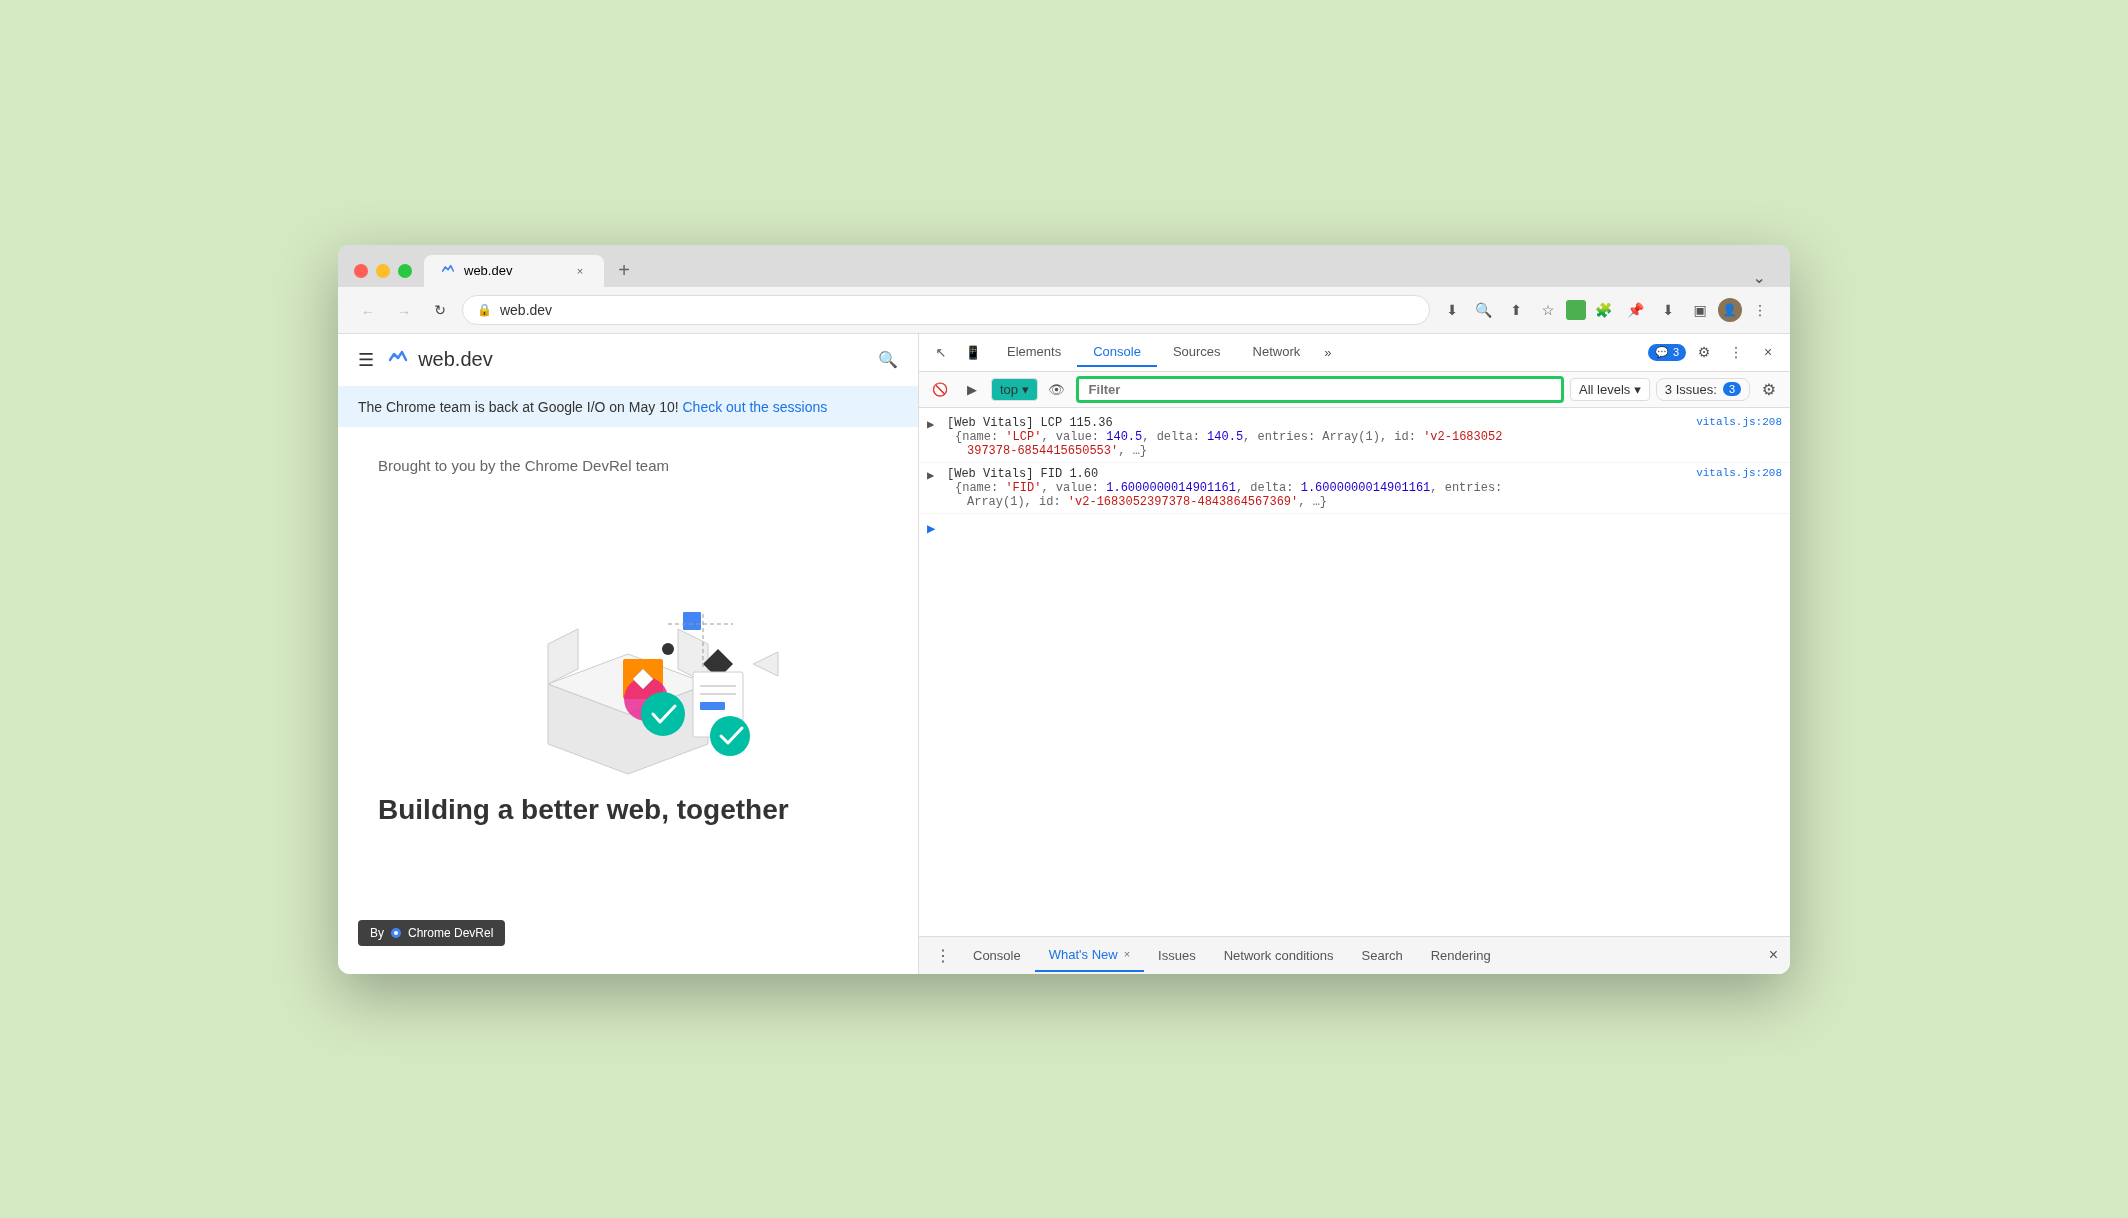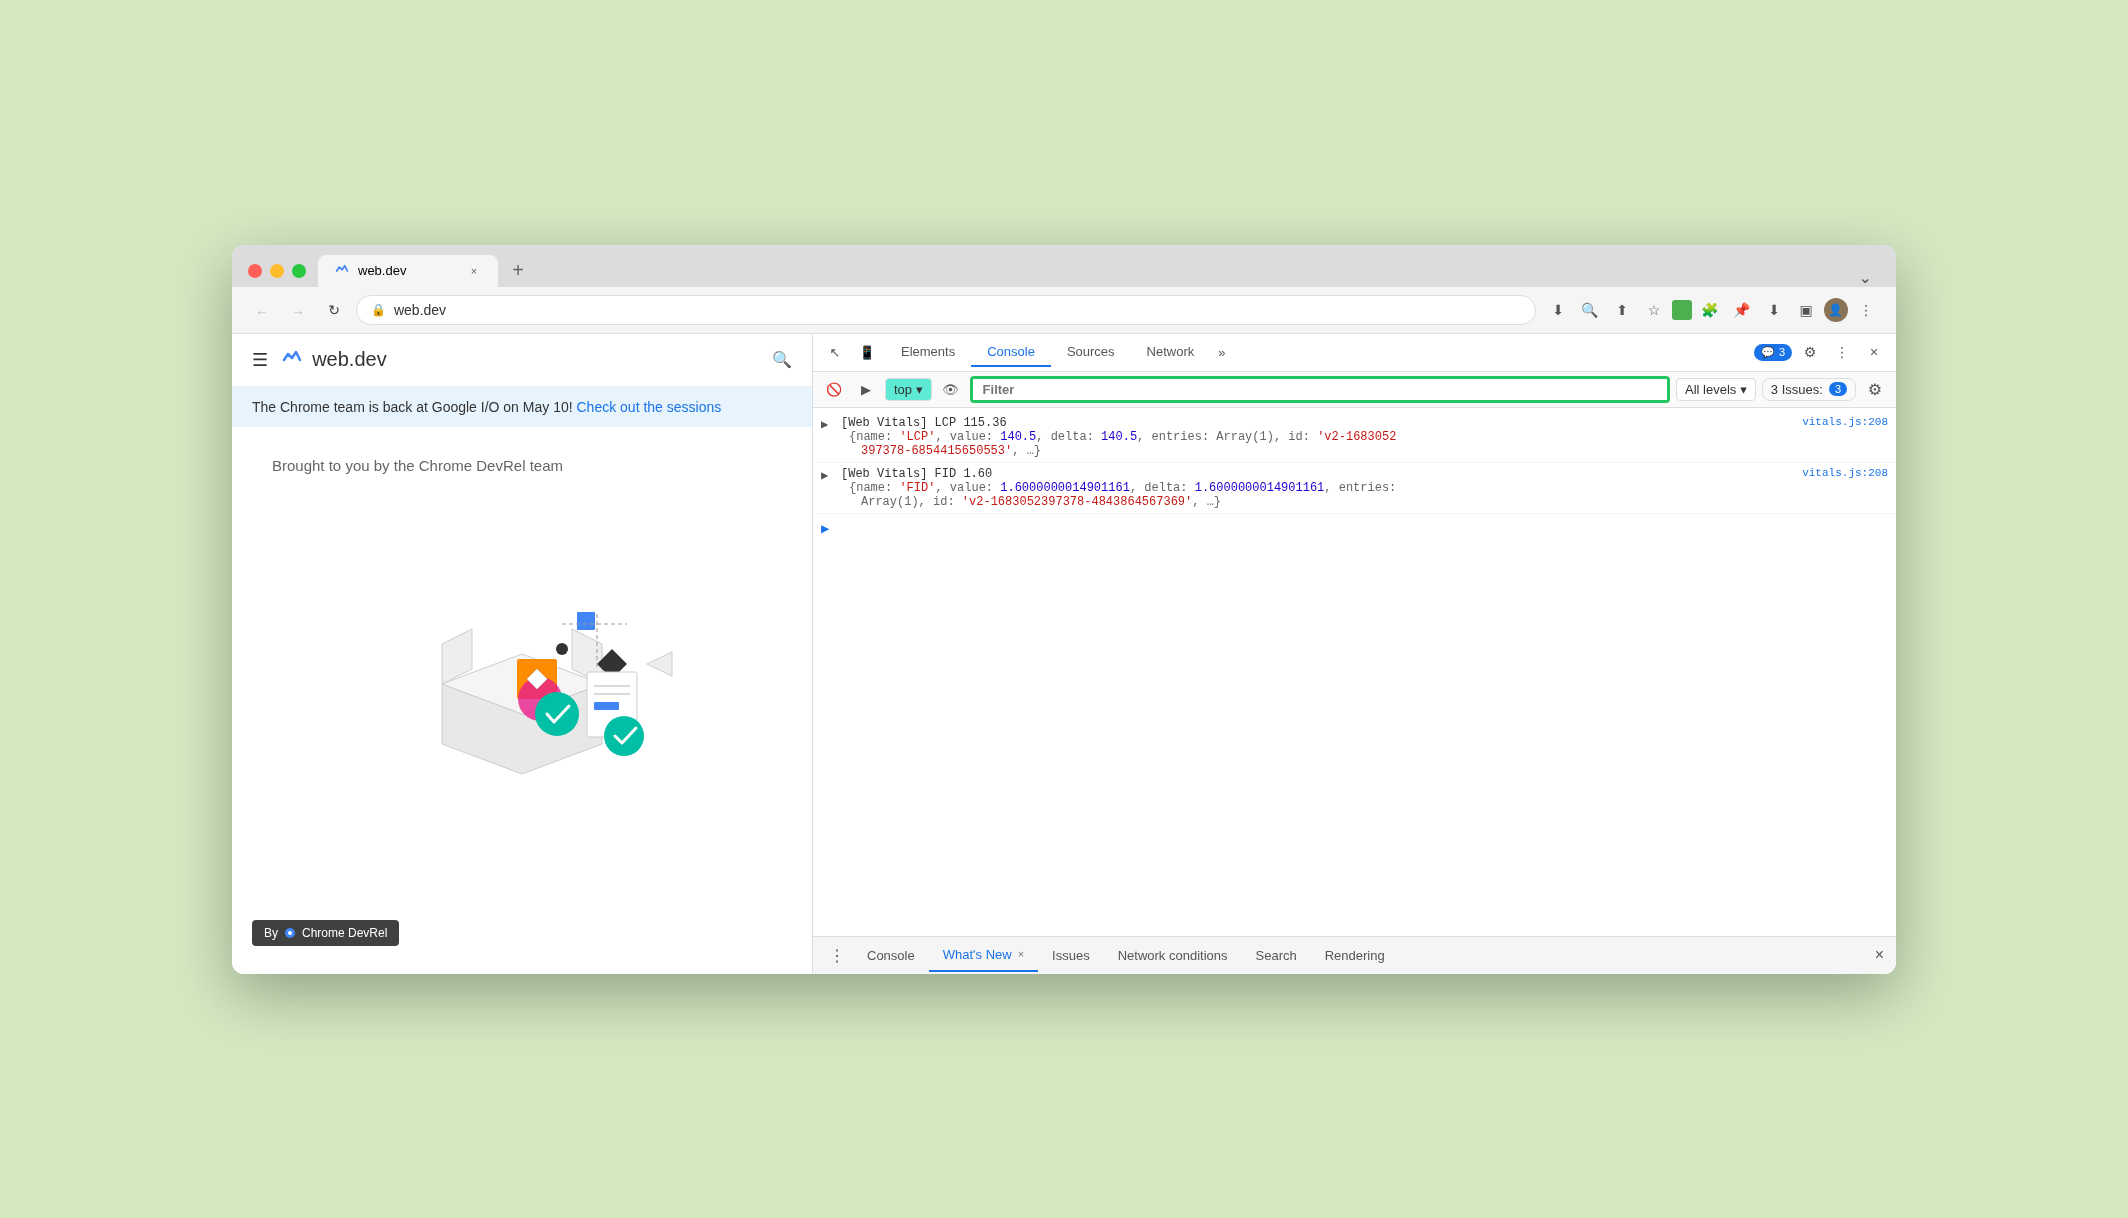--- a/index.html
+++ b/index.html
@@ -6,21 +6,21 @@
     body {
       background: #d4e8c2;
       font-family: -apple-system, BlinkMacSystemFont, 'Segoe UI', sans-serif;
       display: flex;
       justify-content: center;
       align-items: center;
       min-height: 100vh;
       padding: 20px;
     }
     .browser-window {
-      width: 1664px;
+      width: 1452px;
       background: #f0f0f0;
       border-radius: 12px;
       overflow: hidden;
       box-shadow: 0 20px 60px rgba(0,0,0,0.3);
     }
     
     .title-bar {
       background: #dcdcdc;
       padding: 10px 16px 0;
       display: flex;
@@ -316,21 +316,21 @@
     .top-selector {
       display: flex;
       align-items: center;
       gap: 4px;
       padding: 3px 8px;
       border: 1px solid #ddd;
       border-radius: 4px;
       font-size: 13px;
       color: #333;
       cursor: pointer;
-      background: #5eead4;
+      background: #14b8a6;
     }
     .filter-input {
       flex: 1;
       border: 3px solid #22c55e;
       border-radius: 4px;
       padding: 3px 10px;
       font-size: 13px;
       color: #999;
       outline: none;
       font-weight: bold;
@@ -560,20 +560,21 @@
             <rect x="232" y="198" width="25" height="8" fill="#4285f4" rx="1"></rect>
 
             <circle cx="262" cy="232" r="20" fill="#00bfa5"></circle>
             <path d="M253,232 L260,239 L274,224" stroke="white" stroke-width="3" fill="none" stroke-linecap="round" stroke-linejoin="round"></path>
 
             <polygon points="175,165 185,175 175,185 165,175" fill="white" stroke="#ccc" stroke-width="1"></polygon>
 
             <polygon points="285,160 310,148 310,172" fill="#eee" stroke="#ccc" stroke-width="1"></polygon>
           </svg>
         </div>
+        <p class="footer-text">Building a better web, together</p>
       </div>
       <div class="bottom-badge">
         <span>By</span>
         <svg width="12" height="12" viewBox="0 0 24 24">
           <circle cx="12" cy="12" r="10" fill="#4285f4"></circle>
           <circle cx="12" cy="12" r="4" fill="white"></circle>
         </svg>
         <span>Chrome DevRel</span>
       </div>
     </div>

